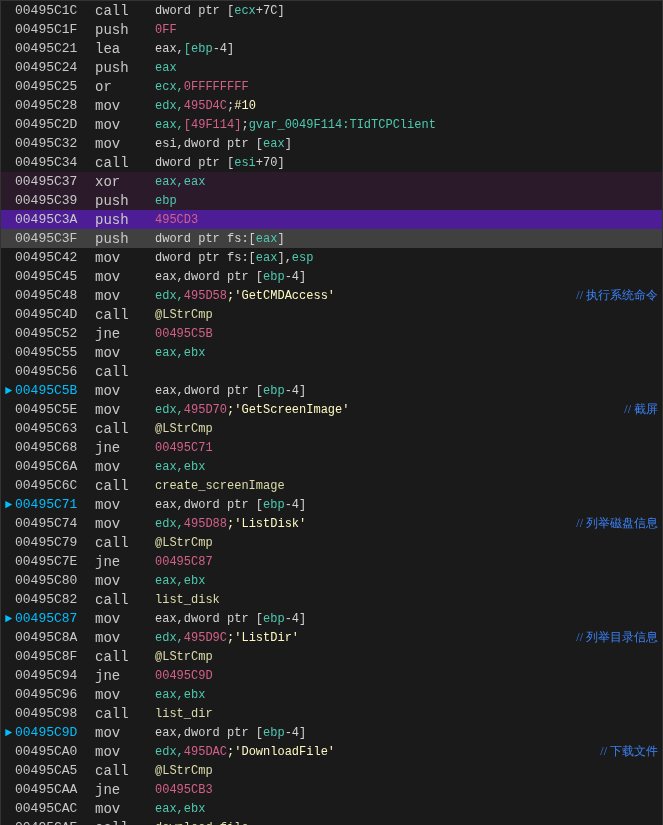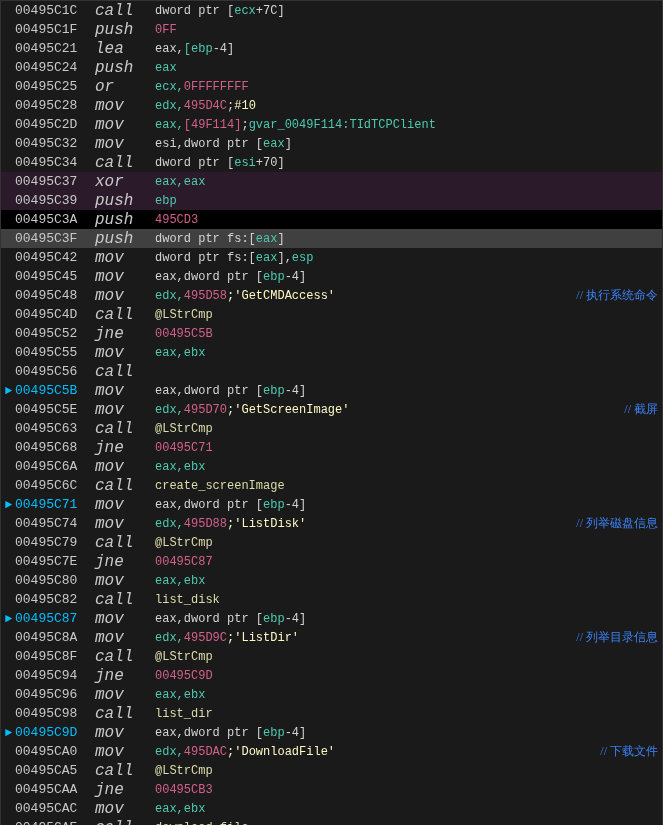--- a/index.html
+++ b/index.html
@@ -28,22 +28,21 @@
       white-space: nowrap;
     }
     .addr {
       color: #c8c8c8;
       min-width: 80px;
       font-size: 13px;
     }
     .mnemonic {
       color: #c8c8c8;
       min-width: 60px;
-      font-size: 16px;
-      font-style: italic;
+      font-size: 14px;
     }
     .operands {
       color: #c8c8c8;
       flex: 1;
       font-size: 12px;
     }
     .color-cyan { color: #4ec9b0; }
     .color-pink { color: #d4608a; }
     .color-orange { color: #fef9c3; }
     .color-yellow { color: #dcdcaa; }
@@ -117,21 +116,21 @@
       <span class="addr">00495C37</span>
       <span class="mnemonic">xor</span>
       <span class="operands"><span class="color-cyan">eax,</span><span class="color-cyan">eax</span></span>
     </div>
     <div class="disasm-row" style="background: rgb(42, 26, 42);">
       <span style="display: inline-block; min-width: 10px;"></span>
       <span class="addr">00495C39</span>
       <span class="mnemonic">push</span>
       <span class="operands"><span class="color-cyan">ebp</span></span>
     </div>
-    <div class="disasm-row" style="background: #000000;">
+    <div class="disasm-row" style="background: #4c1d95;">
       <span style="display: inline-block; min-width: 10px;"></span>
       <span class="addr">00495C3A</span>
       <span class="mnemonic">push</span>
       <span class="operands"><span class="color-pink">495CD3</span></span>
     </div>
     <div class="disasm-row" style="background: #404040;">
       <span style="display: inline-block; min-width: 10px;"></span>
       <span class="addr">00495C3F</span>
       <span class="mnemonic">push</span>
       <span class="operands"><span class="color-white">dword ptr fs:[</span><span class="color-cyan">eax</span><span class="color-white">]</span></span>

